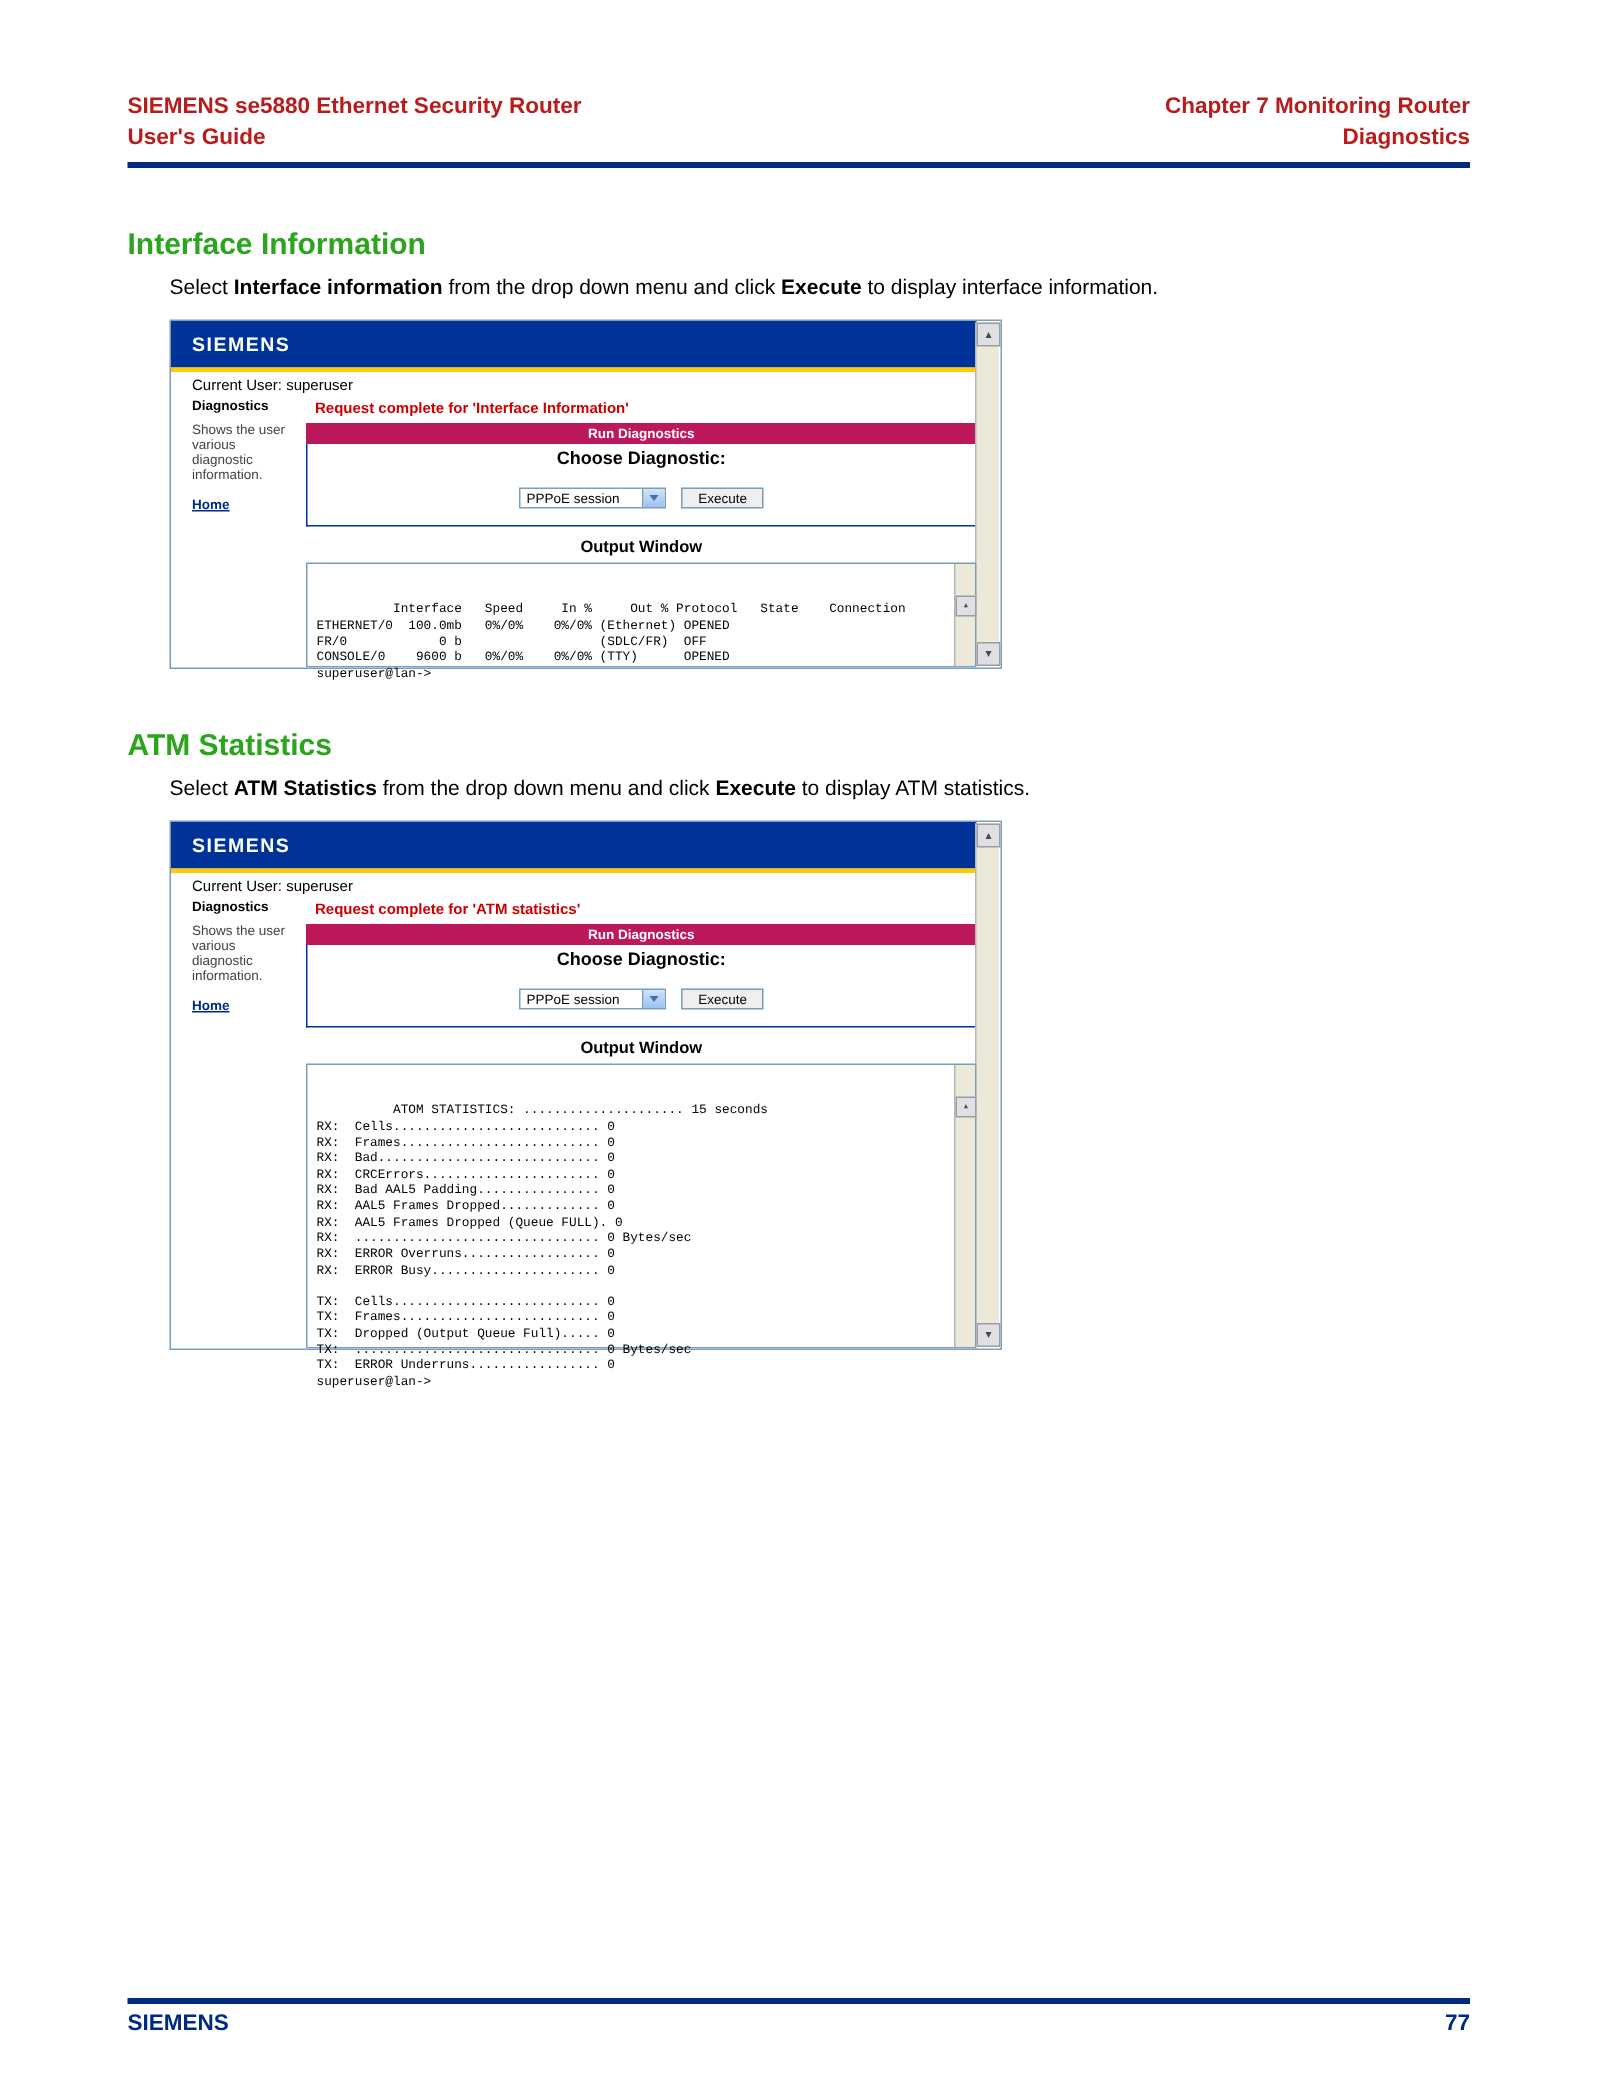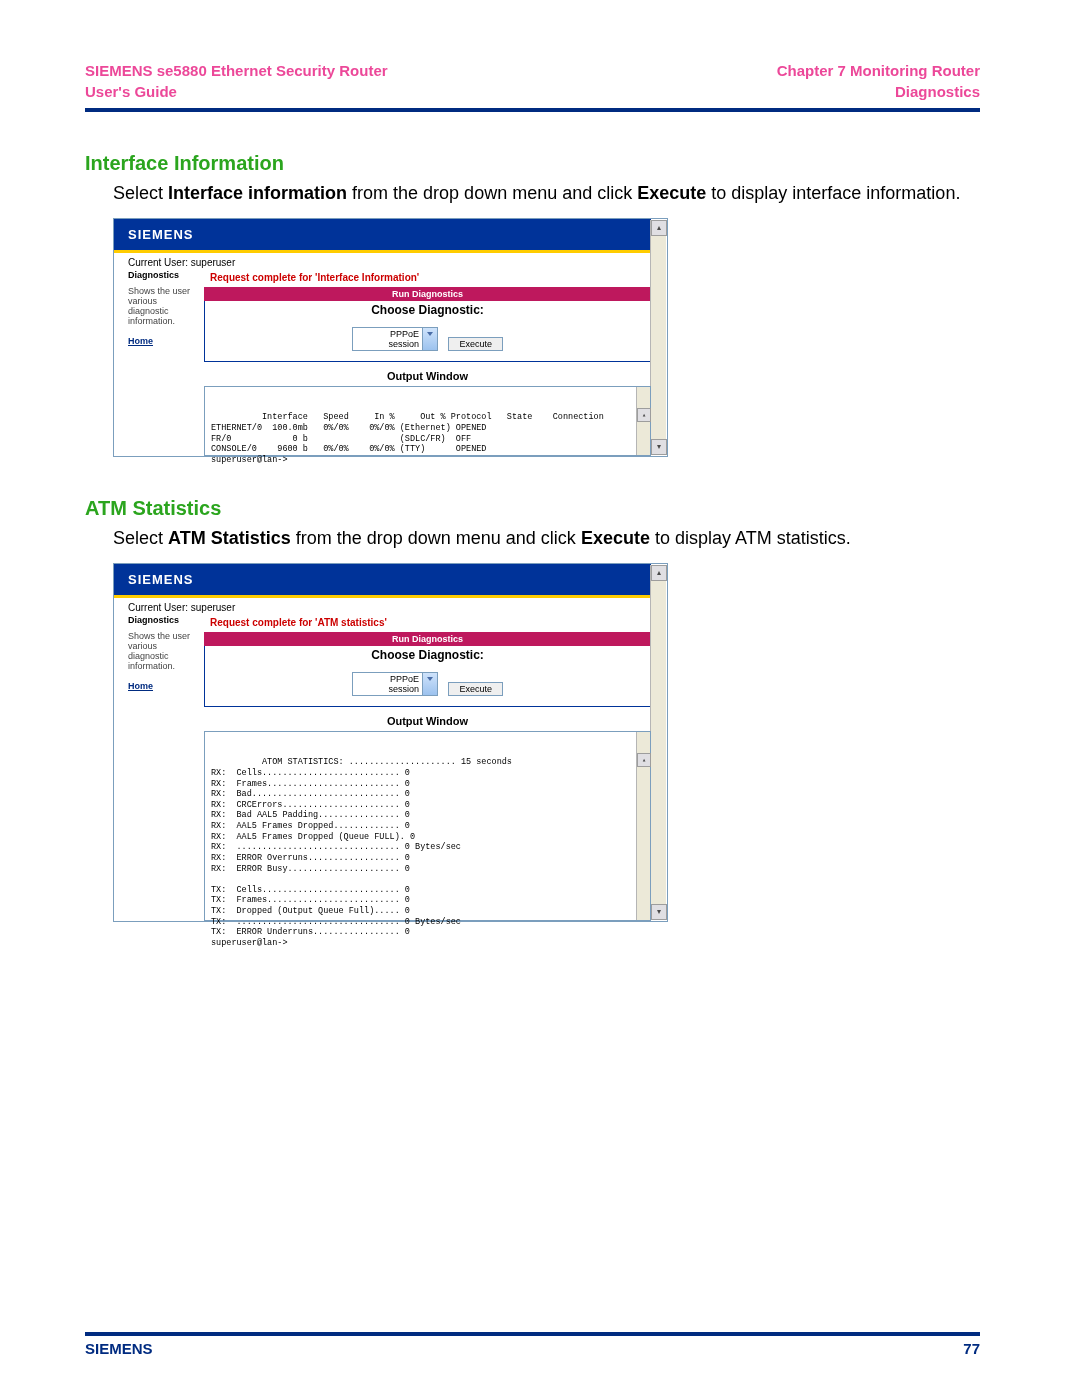--- a/index.html
+++ b/index.html
@@ -14,39 +14,39 @@
     width: 1080px;
     min-height: 1397px;
     position: relative;
     padding: 60px 100px 40px 85px;
   }
   .header-row {
     display: flex;
     justify-content: space-between;
     align-items: flex-end;
     font-size: 15px;
-    color: #ec4899;
+    color: #b91c1c;
     font-weight: bold;
   }
   .header-left, .header-right { line-height: 1.4; }
   .header-right { text-align: right; }
   .hr-thick {
     height: 4px;
     background: #002b80;
     margin: 6px 0 40px 0;
   }
   .section-heading {
     color: #2ba51e;
     font-size: 20px;
     font-weight: bold;
     margin: 18px 0 8px 0;
   }
   .body-text {
     color: #000;
-    font-size: 18px;
+    font-size: 14px;
     margin-left: 28px;
     margin-bottom: 14px;
   }
   .body-text b { font-weight: bold; }
 
   
   .ui-wrap {
     margin-left: 28px;
     width: 555px;
     border: 1px solid #7b9ebd;
@@ -128,22 +128,22 @@
     text-align: center;
     padding: 8px 0 10px 0;
   }
   .dropdown {
     display: inline-block;
     border: 1px solid #7b9ebd;
     font-size: 9px;
     padding: 1px 18px 1px 4px;
     position: relative;
     background: #fff;
-    text-align: right;
-    width: 86px;
+    text-align: left;
+    width: 98px;
   }
   .dropdown::after {
     content: "";
     position: absolute;
     right: 0; top: 0; bottom: 0;
     width: 14px;
     background: linear-gradient(#cfe3fb, #9cc2ee);
     border-left: 1px solid #7b9ebd;
   }
   .dropdown .caret {

